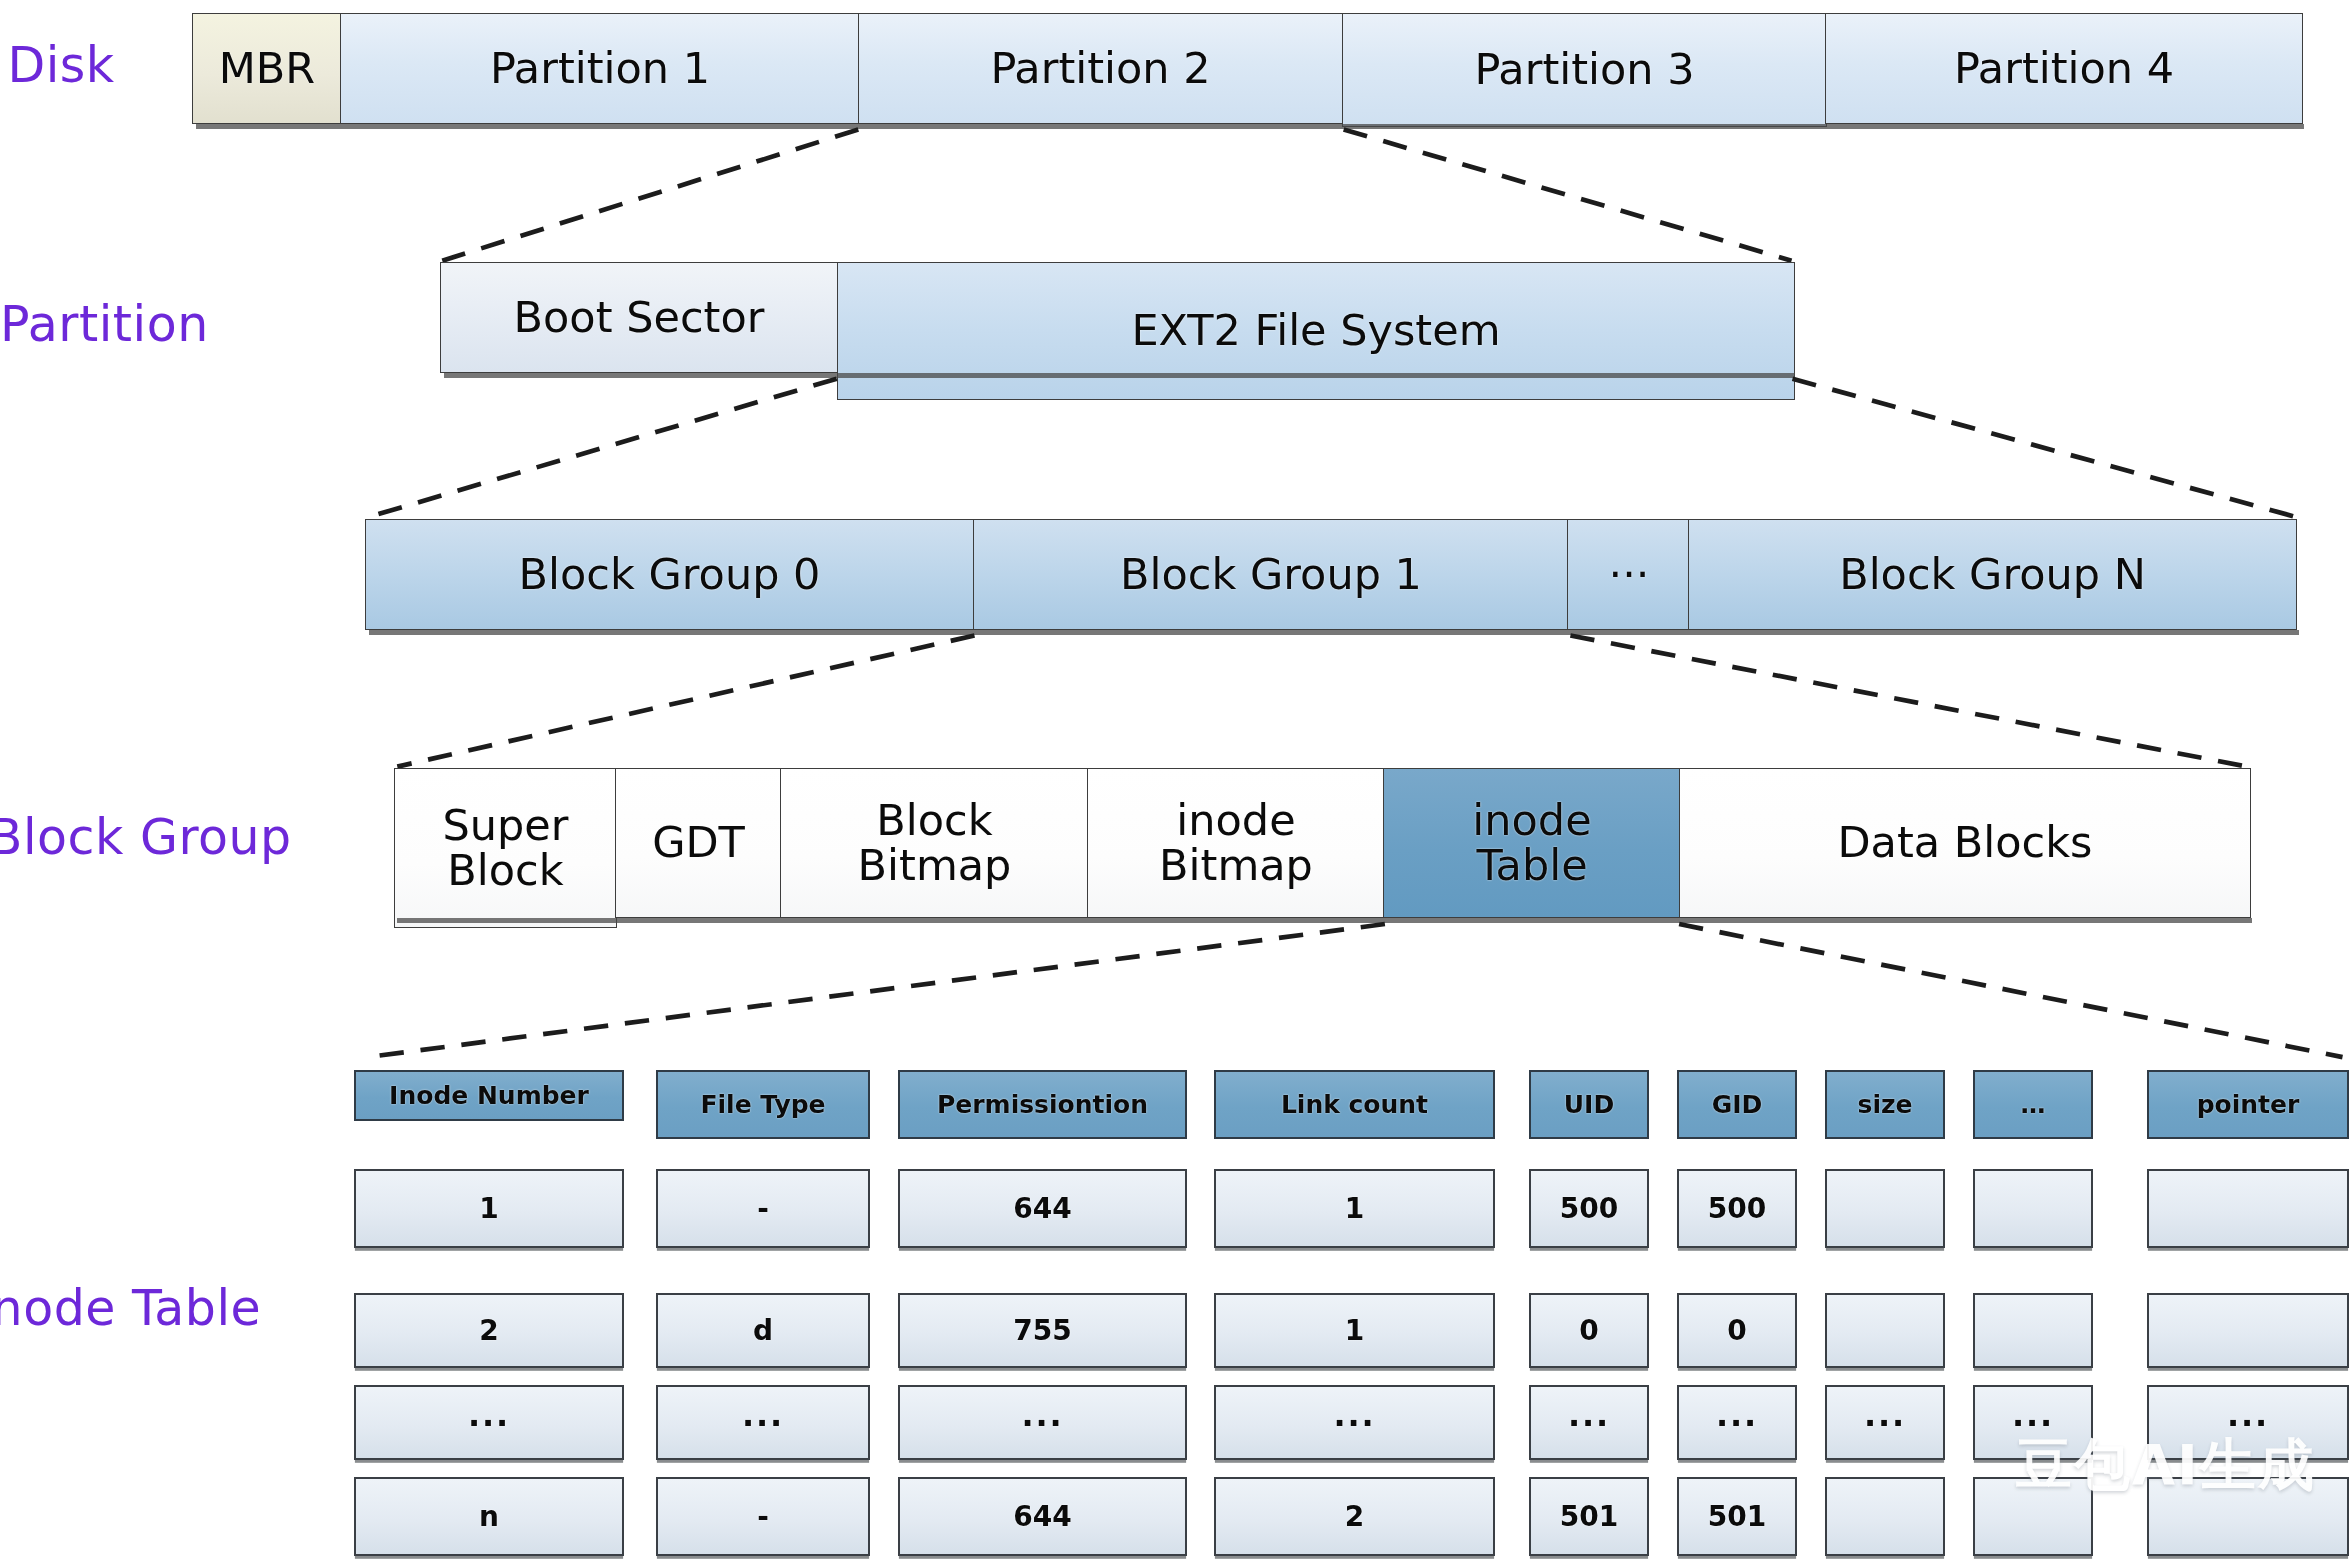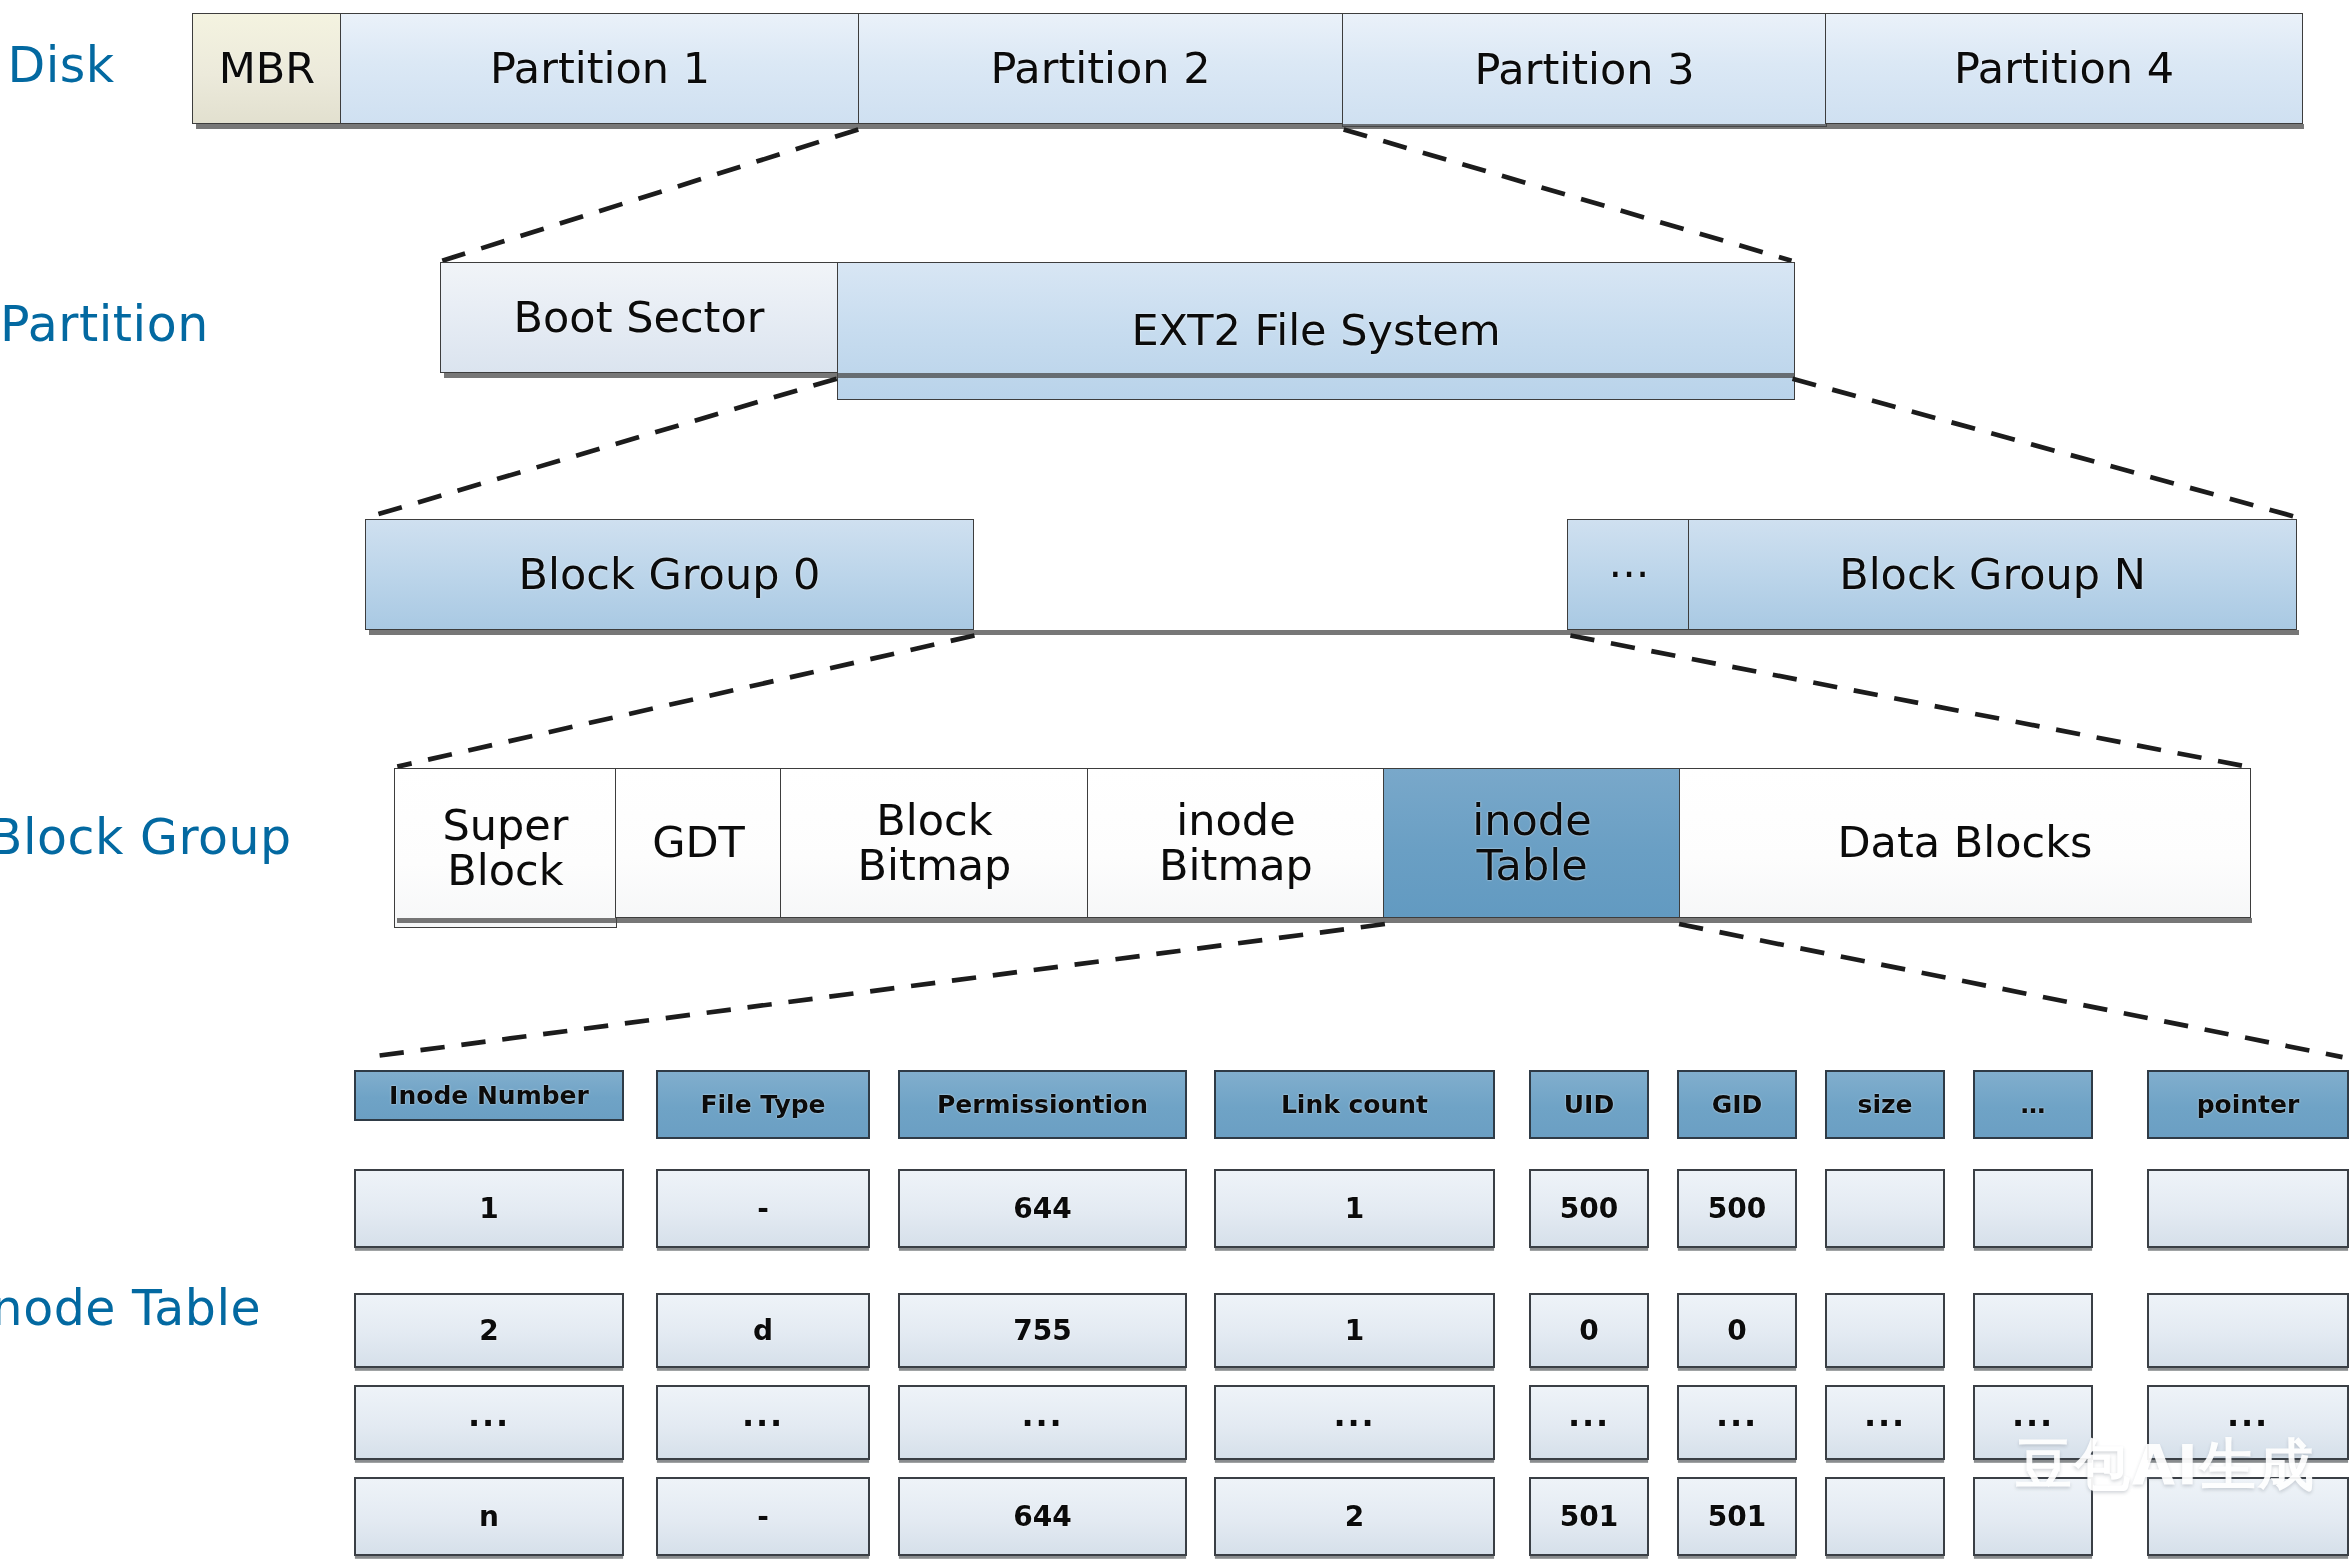--- a/index.html
+++ b/index.html
@@ -8,21 +8,21 @@
     font-family:"Liberation Sans", sans-serif;
     color:#111111;
   }
   #stage{position:absolute;inset:0;}
 
   
   .row-label{
     position:absolute;
     font-size:49px;
     letter-spacing:0.5px;
-    color:#0369a1;
+    color:#6d28d9;
     white-space:nowrap;
     font-family:"DejaVu Sans", sans-serif;
   }
 
   
   .seg{
     position:absolute;
     box-sizing:border-box;
     display:flex;align-items:center;justify-content:center;
     text-align:center;
@@ -115,20 +115,21 @@
   <div class="seg seg-boot" style="left:440px;top:262px;width:398px;height:111px;font-size:43px;">Boot Sector</div>
   <div class="seg seg-ext2" style="left:837px;top:262px;width:958px;height:138px;font-size:43px;">EXT2 File System</div>
   <div class="shadowline" style="left:444px;top:373px;width:1351px;"></div>
 
   <svg class="connector" style="left:0;top:0;width:2350px;height:1567px;" viewBox="0 0 2508 1672" width="2350" height="1567">
     <line x1="893" y1="404" x2="392" y2="552"></line>
     <line x1="1913" y1="404" x2="2452" y2="552"></line>
   </svg>
 
   <div class="seg seg-bg" style="left:365px;top:519px;width:609px;height:111px;font-size:43px;">Block Group 0</div>
+  <div class="seg seg-bg" style="left:973px;top:519px;width:596px;height:111px;font-size:43px;">Block Group 1</div>
   <div class="seg seg-bg" style="left:1567px;top:519px;width:124px;height:111px;font-size:43px;">···</div>
   <div class="seg seg-bg" style="left:1688px;top:519px;width:609px;height:111px;font-size:43px;">Block Group N</div>
   <div class="shadowline" style="left:369px;top:630px;width:1930px;"></div>
 
   <svg class="connector" style="left:0;top:0;width:2350px;height:1567px;" viewBox="0 0 2508 1672" width="2350" height="1567">
     <line x1="1040" y1="678" x2="424" y2="818"></line>
     <line x1="1676" y1="678" x2="2398" y2="818"></line>
   </svg>
 
   <div class="seg seg-white" style="left:394px;top:768px;width:223px;height:160px;font-size:43px;flex-direction:column;">

